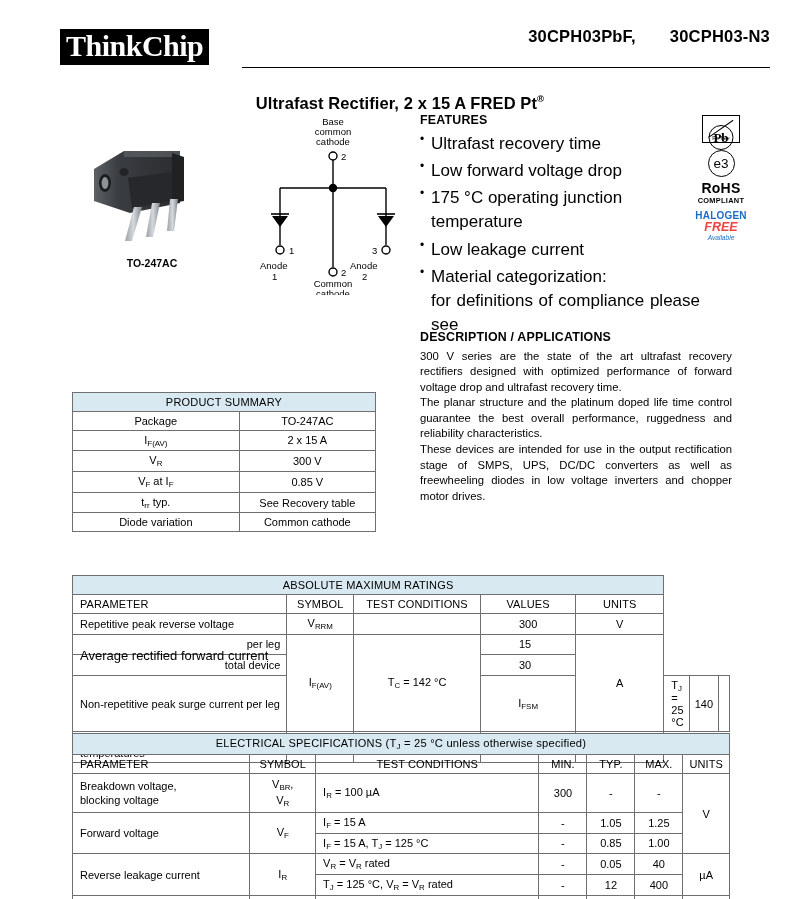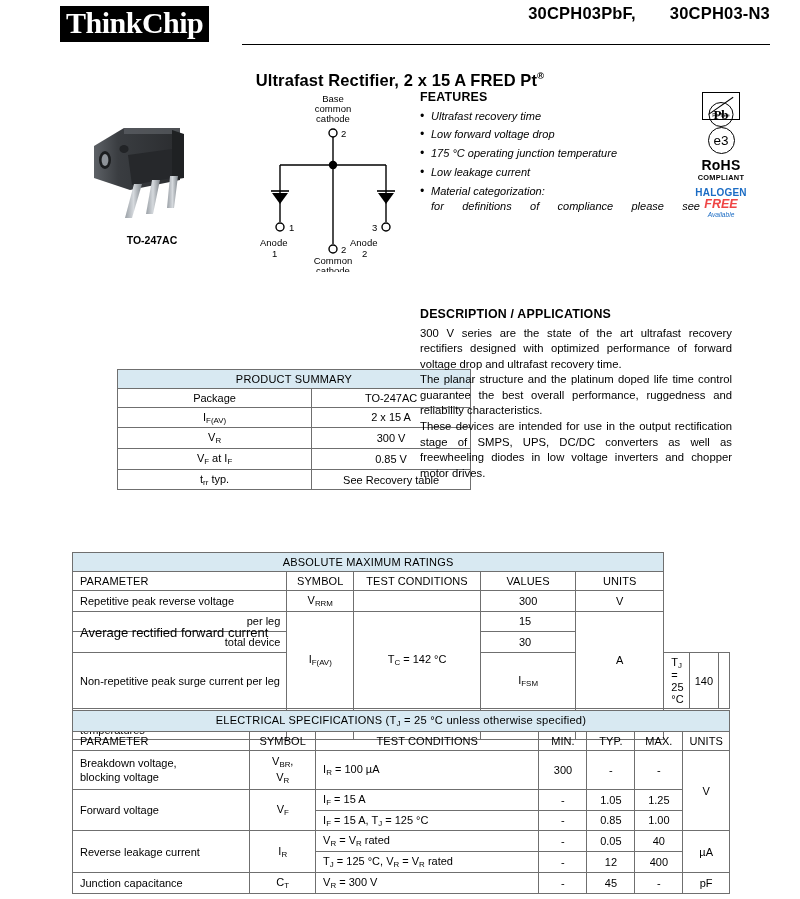--- a/index.html
+++ b/index.html
@@ -8,21 +8,21 @@
     width: 800px; height: 899px;
     background: #ffffff;
     font-family: "Liberation Sans", sans-serif;
     color: #000;
     position: relative;
     overflow: hidden;
   }
   .page { position: relative; width:800px; height:899px; padding: 0; }
 
   
-  .hdr { position:relative; height:58px; margin: 0 12px 0 60px; }
+  .hdr { position:relative; height:58px; margin: 23px 12px 0 60px; }
   .logo {
     position:absolute; left:0; top:6px;
     background:#000; color:#fff;
     font-family:"Liberation Serif", serif;
     font-weight:bold; font-size:30px;
     padding: 2px 6px 4px 6px;
     letter-spacing:-0.5px;
     line-height:1.0;
     z-index:2;
   }
@@ -52,22 +52,22 @@
   .pkg-cap { text-align:center; font-size:10.5px; font-weight:bold; margin-top:6px; }
 
   
   .sch { position:absolute; left:258px; top:2px; width:150px; }
 
   
   .feat { position:absolute; left:420px; top:0px; width:280px; }
   .sec-h { font-weight:bold; font-size:12.4px; letter-spacing:0.2px; margin-bottom:5px; }
   ul.flist { list-style:none; margin:0; padding:0; }
   ul.flist li {
-    position:relative; padding-left:11px; font-size:11px;
-    line-height:1.42; margin-bottom:3.2px;font-style:italic;
+    position:relative; padding-left:11px; font-size:17px;
+    line-height:1.42; margin-bottom:3.2px;
   }
   ul.flist li::before {
     content:"\2022"; position:absolute; left:0; top:-1px; font-size:12px;
   }
   .subline { display:block; text-align:justify; text-align-last:justify; }
 
   
   .badges { position:absolute; left:690px; top:2px; width:62px; text-align:center; }
   .pbbox {
     width:38px; height:28px; border:1.3px solid #000; margin:0 auto;
@@ -89,21 +89,21 @@
     margin:7px auto 0 auto; font-size:13.5px; line-height:25px; font-weight:normal;
   }
   .rohs { font-weight:bold; font-size:14px; margin-top:3px; letter-spacing:0.2px; }
   .comp { font-weight:bold; font-size:7.4px; letter-spacing:0.3px; }
   .hal { color:#1b6cc4; font-weight:bold; font-size:10px; margin-top:5px; letter-spacing:0.2px;}
   .free { color:#ef4444; font-weight:bold; font-style:italic; font-size:12.5px; line-height:1.05; }
   .avail { color:#1b6cc4; font-style:italic; font-size:6.6px; }
 
   
   .mid { position:relative; height:250px; }
-  .psum { position:absolute; left:72px; top:4px; width:354px;margin-left:45px; }
+  .psum { position:absolute; left:72px; top:4px; width:304px; }
   .desc { position:absolute; left:420px; top:-58px; width:312px; }
   .desc p { margin:0; font-size:11.3px; line-height:1.38; text-align:justify; }
 
   
   table.dt { border-collapse:collapse; width:100%; }
   table.dt td, table.dt th {
     border:1px solid #6f6f6f; padding:3px 5px; font-size:11px;
     font-weight:normal; text-align:center; vertical-align:middle;
   }
   .tbl-title td {
@@ -274,20 +274,24 @@
           <td>300 V</td>
         </tr>
         <tr>
           <td>V<sub>F</sub> at I<sub>F</sub></td>
           <td>0.85 V</td>
         </tr>
         <tr>
           <td>t<sub>rr</sub> typ.</td>
           <td>See Recovery table</td>
         </tr>
+        <tr>
+          <td>Diode variation</td>
+          <td>Common cathode</td>
+        </tr>
       </tbody>
         </table>
     </div>
 
     <div class="desc">
       <div class="sec-h">DESCRIPTION / APPLICATIONS</div>
       <p>300 V series are the state of the art ultrafast recovery rectifiers designed with optimized performance of forward voltage drop and ultrafast recovery time.</p>
       <p>The planar structure and the platinum doped life time control guarantee the best overall performance, ruggedness and reliability characteristics.</p>
       <p>These devices are intended for use in the output rectification stage of SMPS, UPS, DC/DC converters as well as freewheeling diodes in low voltage inverters and chopper motor drives.</p>
     </div>

